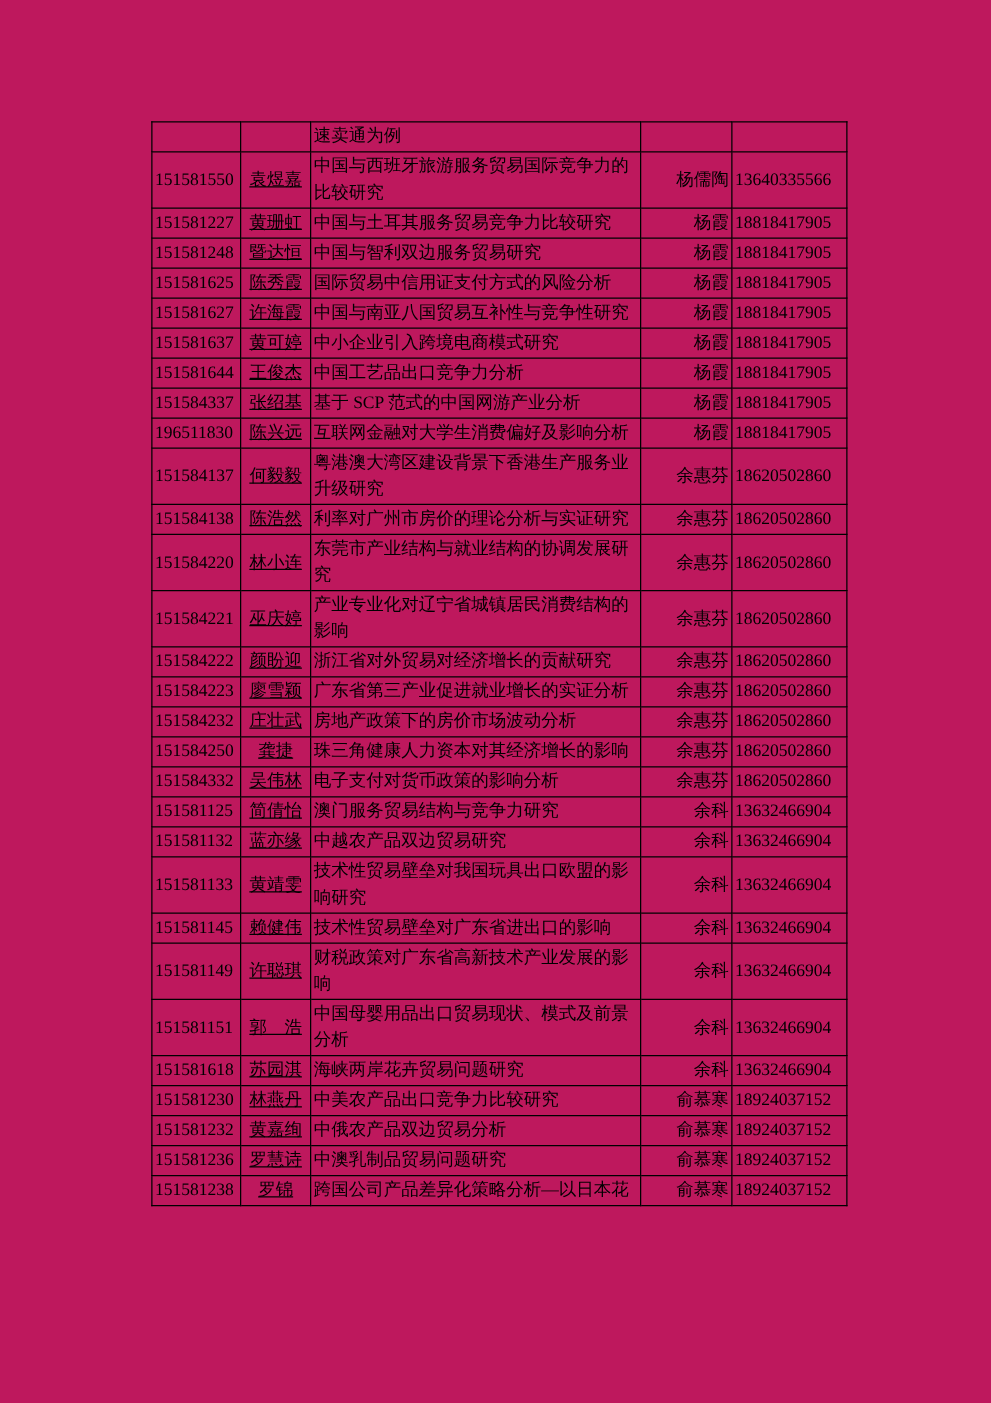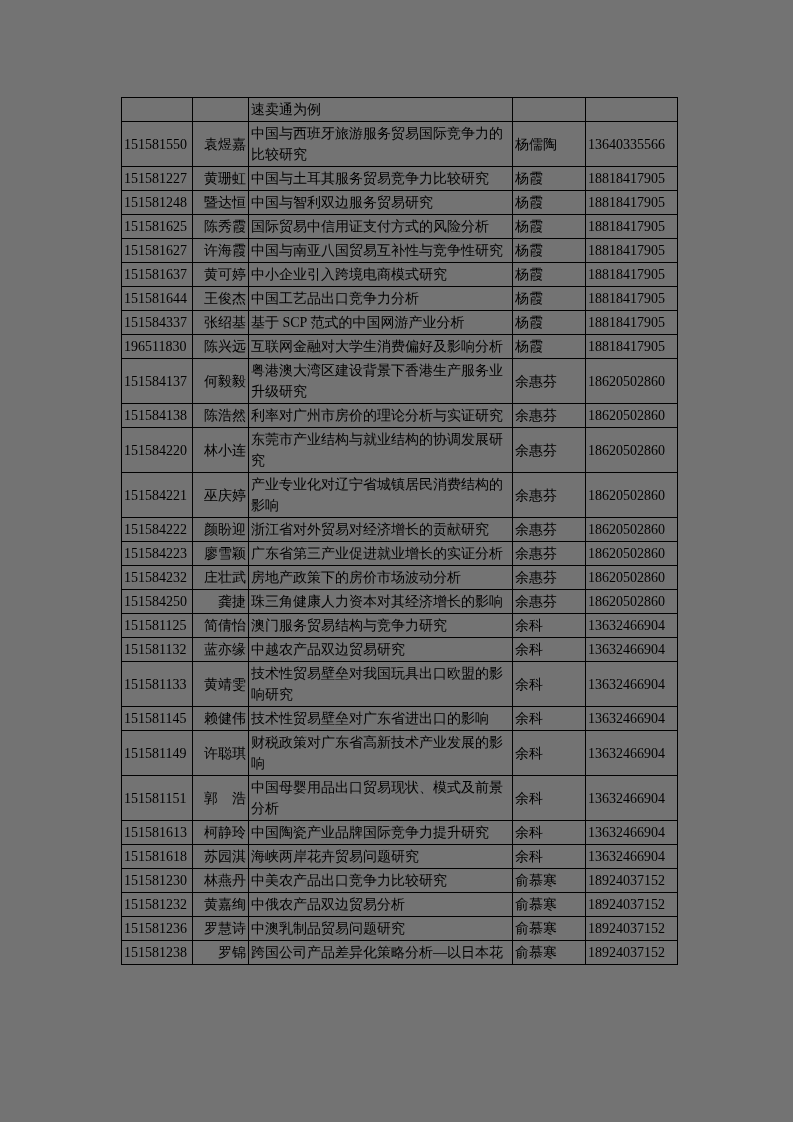--- a/index.html
+++ b/index.html
@@ -4,21 +4,21 @@
 <style>
   html, body {
     margin: 0;
     padding: 0;
     background: #ffffff;
   }
   .page {
     position: relative;
     width: 793px;
     height: 1122px;
-    background: #737373;
+    background: #be185d;
     overflow: hidden;
     font-family: "Liberation Serif", "DejaVu Serif", serif;
     color: #000000;
   }
   table.doc-table {
     position: absolute;
     left: 121px;
     top: 97px;
     width: 556px;
     border-collapse: collapse;
@@ -27,23 +27,23 @@
   .doc-table td {
     border: 1px solid #000000;
     font-size: 14px;
     line-height: 21px;
     padding: 1px 2px;
     vertical-align: middle;
     overflow: hidden;
     word-break: break-all;
   }
   .col-id     { text-align: left; }
-  .col-name   { text-align: right; }
+  .col-name   { text-align: center; text-decoration: underline; }
   .col-title  { text-align: left; padding-left: 3px; padding-right: 2px; }
-  .col-advisor{ text-align: left; }
+  .col-advisor{ text-align: right; }
   .col-phone  { text-align: left; }
 </style>
 </head>
 <body>
 
 <div class="page">
   <table class="doc-table">
     <colgroup>
       <col style="width:71px">
       <col style="width:56px">
@@ -172,20 +172,27 @@
     <td class="col-phone">18620502860</td>
   </tr>
         <tr>
     <td class="col-id">151584250</td>
     <td class="col-name">龚捷</td>
     <td class="col-title">珠三角健康人力资本对其经济增长的影响</td>
     <td class="col-advisor">余惠芬</td>
     <td class="col-phone">18620502860</td>
   </tr>
         <tr>
+    <td class="col-id">151584332</td>
+    <td class="col-name">吴伟林</td>
+    <td class="col-title">电子支付对货币政策的影响分析</td>
+    <td class="col-advisor">余惠芬</td>
+    <td class="col-phone">18620502860</td>
+  </tr>
+        <tr>
     <td class="col-id">151581125</td>
     <td class="col-name">简倩怡</td>
     <td class="col-title">澳门服务贸易结构与竞争力研究</td>
     <td class="col-advisor">余科</td>
     <td class="col-phone">13632466904</td>
   </tr>
         <tr>
     <td class="col-id">151581132</td>
     <td class="col-name">蓝亦缘</td>
     <td class="col-title">中越农产品双边贸易研究</td>
@@ -210,27 +217,20 @@
     <td class="col-id">151581149</td>
     <td class="col-name">许聪琪</td>
     <td class="col-title">财税政策对广东省高新技术产业发展的影响</td>
     <td class="col-advisor">余科</td>
     <td class="col-phone">13632466904</td>
   </tr>
         <tr>
     <td class="col-id">151581151</td>
     <td class="col-name">郭　浩</td>
     <td class="col-title">中国母婴用品出口贸易现状、模式及前景分析</td>
-    <td class="col-advisor">余科</td>
-    <td class="col-phone">13632466904</td>
-  </tr>
-        <tr>
-    <td class="col-id">151581613</td>
-    <td class="col-name">柯静玲</td>
-    <td class="col-title">中国陶瓷产业品牌国际竞争力提升研究</td>
     <td class="col-advisor">余科</td>
     <td class="col-phone">13632466904</td>
   </tr>
         <tr>
     <td class="col-id">151581618</td>
     <td class="col-name">苏园淇</td>
     <td class="col-title">海峡两岸花卉贸易问题研究</td>
     <td class="col-advisor">余科</td>
     <td class="col-phone">13632466904</td>
   </tr>

